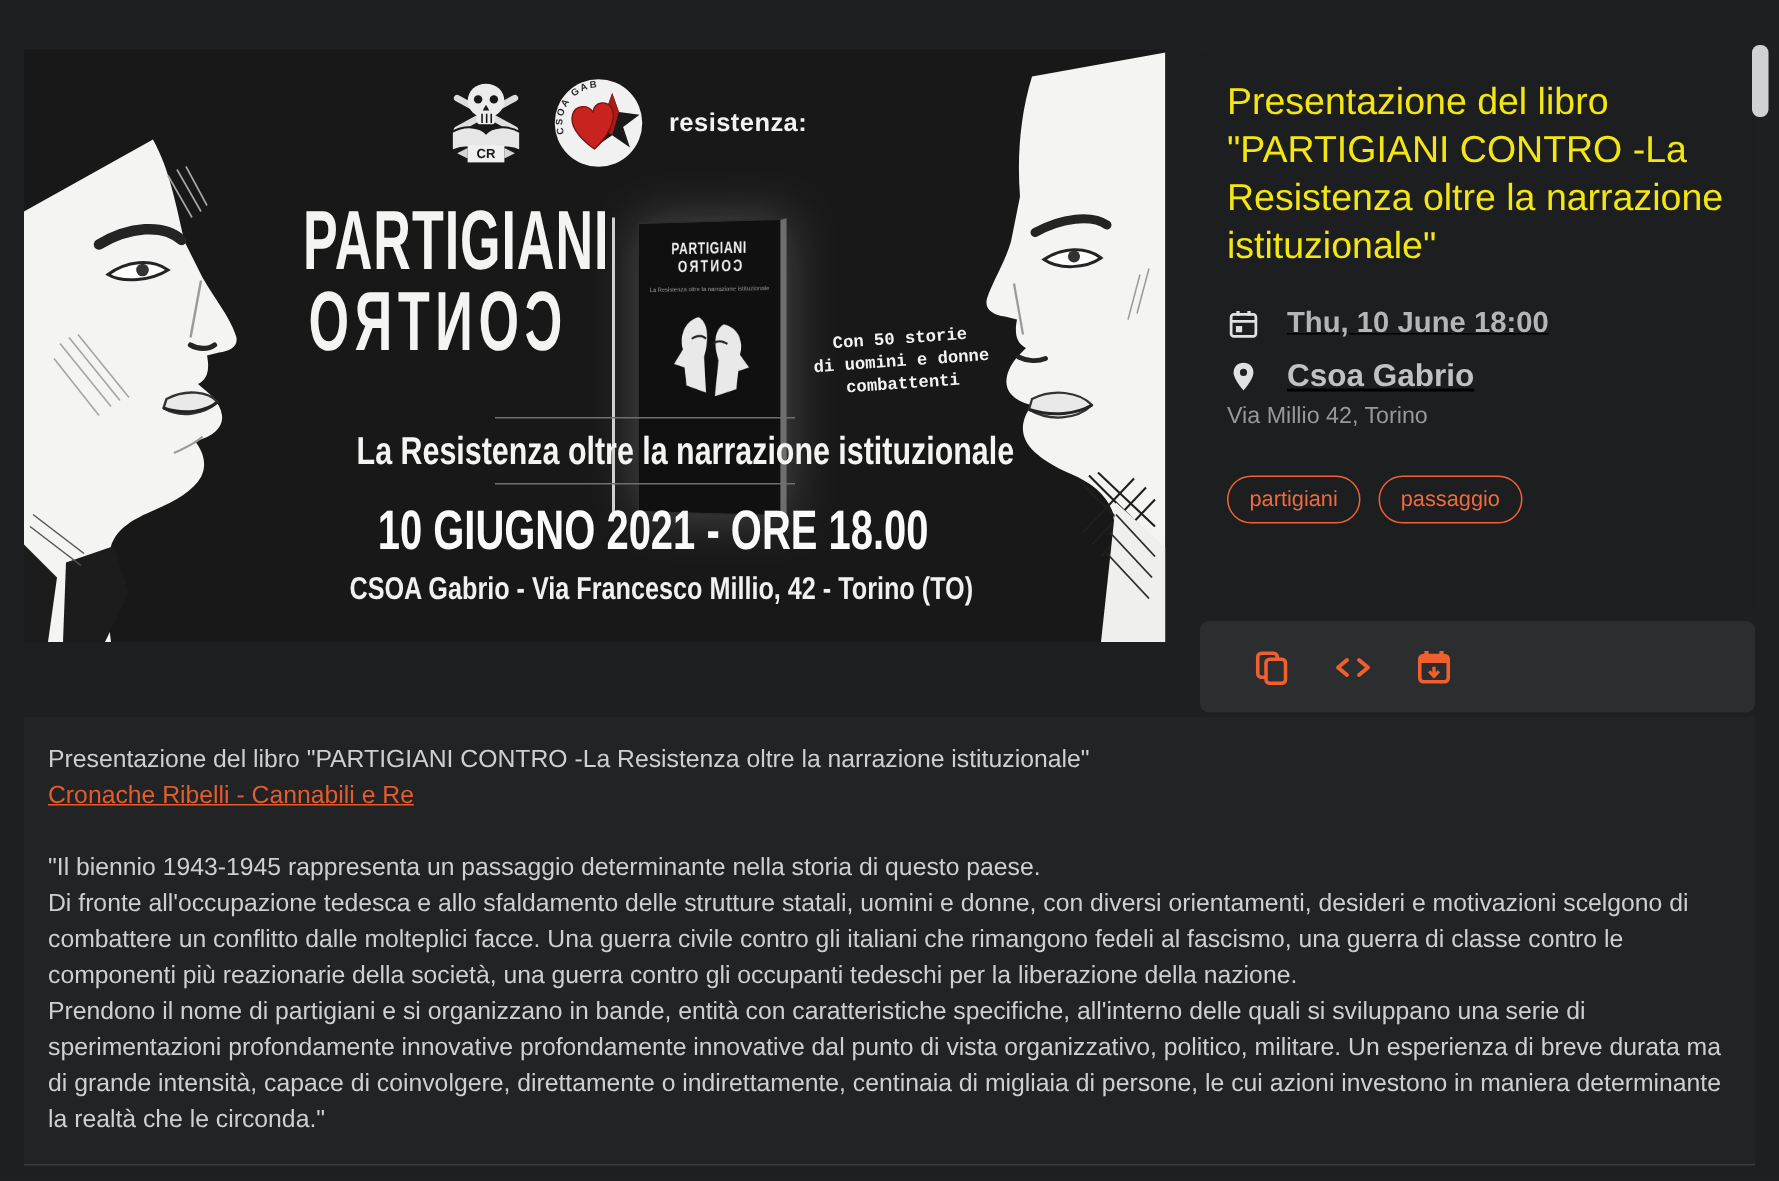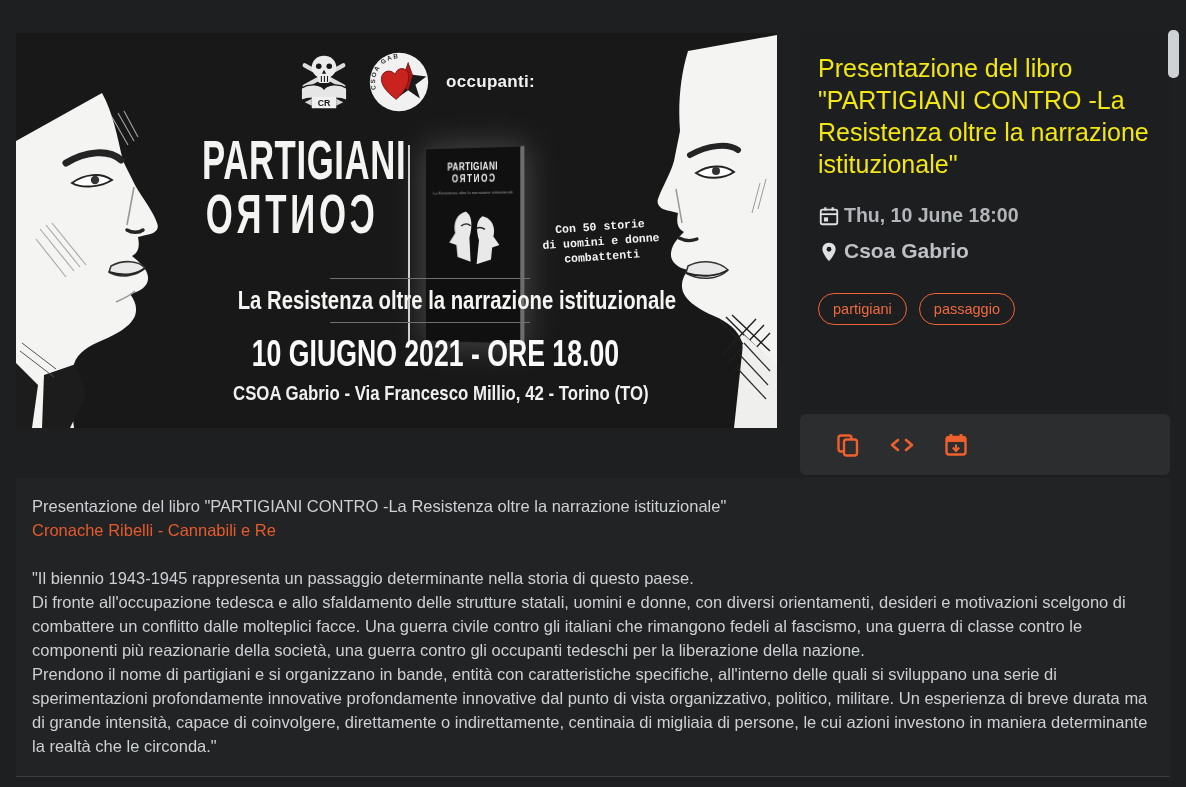--- a/index.html
+++ b/index.html
@@ -42,41 +42,41 @@
               font-size:26px; white-space:nowrap; transform:scaleX(.78); transform-origin:center; text-align:center; }
   .pdate { position:absolute; top:300px; width:470px; color:#fafafa; font-weight:bold;
            font-size:37px; white-space:nowrap; transform:scaleX(.72); transform-origin:center; text-align:center; }
   .pvenue { position:absolute; top:348px; width:470px; color:#f0f0f0; font-weight:bold;
             font-size:21px; white-space:nowrap; transform:scaleX(.8); transform-origin:center; text-align:center; }
 
   
   .info-card { position:absolute; left:800px; top:33px; width:370px; height:377px;
                background:#1d1e20; border-radius:6px; padding:19px 18px; }
   .event-title { color:#f2e614; font-size:25px; line-height:32px; font-weight:500; }
-  .row { display:flex; align-items:flex-end; gap:4px; margin-top:4px; }
+  .row { display:flex; align-items:center; gap:18px; margin-top:4px;text-decoration:underline; }
   .row.when { margin-top:24px; }
   .row-main { color:#b3b6b8; font-weight:bold; font-size:19.5px; }
   .row-main.place { font-size:21px; color:#bfc2c4; }
   .row-sub { color:#96999b; font-size:15.5px; margin-top:6px; }
   .tags { display:flex; gap:12px; margin-top:30px; }
   .chip { border:1px solid #ef6136; color:#ef6a3e; border-radius:16px; height:32px;
           display:inline-flex; align-items:center; padding:0 14px; font-size:14.5px; cursor:pointer; background:transparent; }
 
   
   .action-bar { position:absolute; left:800px; top:414px; width:370px; height:61px;
                 background:#2b2d2e; border-radius:6px; display:flex; align-items:center;
                 padding-left:34px; gap:26px; }
   .icon-btn { background:none; border:none; color:#f0602f; cursor:pointer; width:28px; height:28px;
               display:flex; align-items:center; justify-content:center; }
 
   
   .desc { position:absolute; left:16px; top:478px; width:1154px; height:299px;
           background:#222324; border-bottom:1px solid #3a3c3d; padding:16px; color:#cdd0d2;
           font-size:16.5px; line-height:24px; }
-  .desc a { color:#e55b2d; cursor:pointer; }
+  .desc a { color:#e55b2d; text-decoration:underline; cursor:pointer; }
   .desc .body { margin-top:24px; white-space:pre-line; }
 
   
   .scroll-thumb { position:absolute; right:7px; top:30px; width:11px; height:48px;
                   border-radius:5px; background:#cfd2d4; }
 </style>
 </head>
 <body>
 
 <div class="poster">
@@ -168,21 +168,21 @@
       <path d="M44 12 L49 26 L64 28 L52 37 L57 52 L44 43 L31 52 L36 37 L24 28 L39 26 Z" fill="#1a1a1a"></path>
       <path d="M44 12 L49 26 L44 43 L36 37 Z" fill="#a81b18"></path>
       <path d="M31 53 C20 45 13 36 15 28 C17 21 26 20 30 26 C31 18 41 17 44 24 C47 32 41 44 31 53 Z" fill="#c8231f" stroke="#7a1210" stroke-width="1"></path>
       <defs>
           <path id="arcg" d="M9 42 A26 26 0 0 1 33 8"></path>
         </defs>
       <text font-size="7" font-weight="bold" fill="#2a2a2a" letter-spacing="1.5">
         <textPath href="#arcg">CSOA GABRIO</textPath>
       </text>
     </svg>
-    <span class="presentano">occupanti:</span>
+    <span class="presentano">resistenza:</span>
   </div>
 
   <div class="big-title">
     <div>PARTIGIANI</div>
     <div><span class="mir">CONTRO</span></div>
   </div>
 
   <div class="vdivider"></div>
 
   <div class="book">
@@ -223,20 +223,21 @@
     <span class="row-main">Thu, 10 June 18:00</span>
   </div>
 
   <div class="row" style="margin-top:12px;">
     <svg width="22" height="22" viewBox="0 0 24 24">
       <path d="M12 2 C7.8 2 4.8 5 4.8 9 c0 5.2 7.2 13 7.2 13 s7.2-7.8 7.2-13 c0-4-3-7-7.2-7 z" fill="#dfe1e2"></path>
       <circle cx="12" cy="9" r="2.6" fill="#1d1e20"></circle>
     </svg>
     <span class="row-main place">Csoa Gabrio</span>
   </div>
+  <div class="row-sub">Via Millio 42, Torino</div>
 
   <div class="tags">
     <button class="chip">partigiani</button>
     <button class="chip">passaggio</button>
   </div>
 </div>
 
 <div class="action-bar">
   <button class="icon-btn" title="">
     <svg width="26" height="26" viewBox="0 0 26 26">

